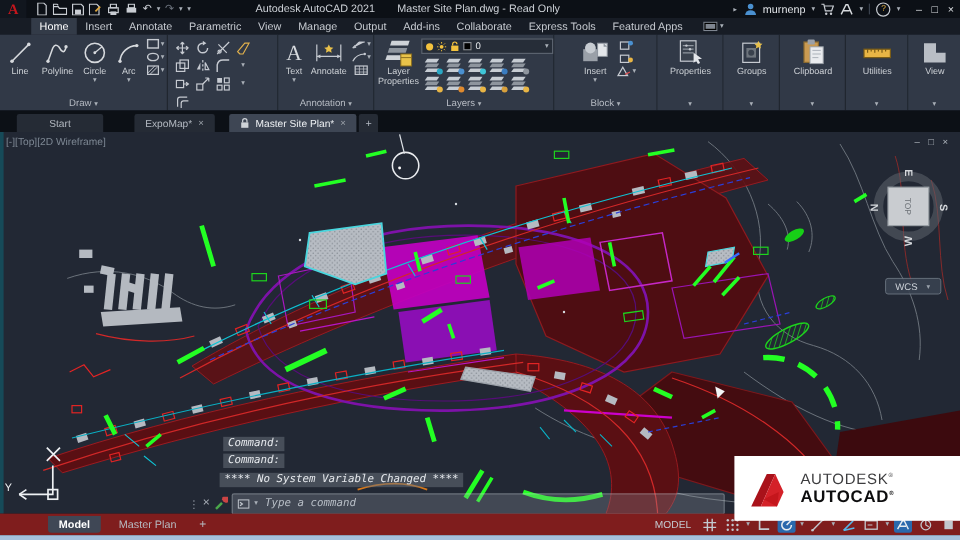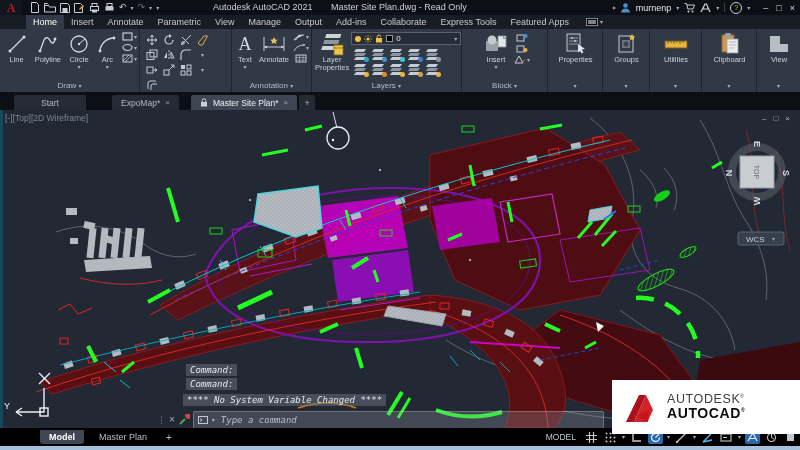--- a/index.html
+++ b/index.html
@@ -68,21 +68,21 @@
   .vpbtns{position:absolute;right:10px;top:4px;display:flex;gap:7px;font-size:8px;color:#aeb4bc;z-index:10;}
   .cmdhist{position:absolute;font-family:"DejaVu Sans Mono",monospace;font-size:9px;color:#e6e9ed;background:rgba(108,115,126,.5);padding:0 4px;line-height:12px;white-space:pre;z-index:11;font-style:italic;}
   .cmdbar{position:absolute;left:157px;top:302px;width:447px;height:16px;display:flex;align-items:center;gap:3px;z-index:11;}
   .cmdgrip{color:#8e959e;font-size:9px;}
   .cmdx{color:#aab0b8;font-size:10px;line-height:10px;}
   .cmdfield{flex:1;height:14px;background:rgba(150,158,168,.28);border:1px solid rgba(228,233,240,.28);border-radius:2px;display:flex;align-items:center;gap:4px;padding:1px 4px;}
   .cmdinput{flex:1;background:transparent;border:none;outline:none;font-family:"DejaVu Sans Mono",monospace;font-style:italic;font-size:9px;color:#ccd1d7;}
   .cmdinput::placeholder{color:#b9bfc7;opacity:1;}
 
   
-  .statusbar{position:absolute;top:428px;left:0;right:0;height:18px;background:#000000;display:flex;align-items:center;z-index:30;}
+  .statusbar{position:absolute;top:428px;left:0;right:0;height:18px;background:#7f1d1d;display:flex;align-items:center;z-index:30;}
   .stabs{display:flex;align-items:center;margin-left:40px;gap:6px;}
   .stab{font-size:9px;color:#b6bbc2;padding:2px 9px;}
   .stab.active{background:#3f4755;color:#fff;font-weight:bold;border-radius:0 0 3px 3px;}
   .stab-plus{font-size:10px;color:#b6bbc2;padding:0 4px;}
   .sright{margin-left:auto;display:flex;align-items:center;gap:4px;margin-right:2px;}
   .smode{font-size:8.5px;color:#c3c8ce;margin-right:4px;}
   .sico{width:15px;height:14px;display:flex;align-items:center;justify-content:center;border-radius:2px;}
   .sico.hl{background:#2a68ac;}
 
   
@@ -570,47 +570,47 @@
                 <circle cx="11" cy="12" r="2.5" fill="#39414d"></circle>
                 <path d="M17,2 l1,2.2 2.4,.3 -1.7,1.6 .4,2.3 -2.1,-1.1 -2.1,1.1 .4,-2.3 -1.7,-1.6 2.4,-.3 z" fill="#e8c04a"></path>
               </svg>
             </span>
           <span>Groups</span>
         </div>
       </div>
       <div class="plabel"><span class="caret">▾</span></div>
     </div>
 
-    <div class="panel" style="width:52px">
-      <div class="pbody" style="justify-content:center;">
-        <div class="tool-lg" style="width:46px">
-          <span class="ic">
-              <svg class="icon" width="26" height="24" viewBox="0 0 26 24">
-                <rect x="2" y="9" width="22" height="7" fill="#e8b545" stroke="#7a5c16"></rect>
-                <path d="M5,9 v3 M8,9 v2 M11,9 v3 M14,9 v2 M17,9 v3 M20,9 v2" stroke="#7a5c16"></path>
-              </svg>
-            </span>
-          <span>Utilities</span>
-        </div>
-      </div>
-      <div class="plabel"><span class="caret">▾</span></div>
-    </div>
-
     <div class="panel" style="width:55px">
       <div class="pbody" style="justify-content:center;">
         <div class="tool-lg" style="width:50px">
           <span class="ic">
               <svg class="icon" width="22" height="24" viewBox="0 0 22 24">
                 <rect x="3" y="3" width="12" height="17" fill="#c99a52" stroke="#8a6a30"></rect>
                 <rect x="6" y="1" width="6" height="4" rx="1" fill="#9aa0a8"></rect>
                 <rect x="8" y="7" width="11" height="14" fill="#e9ebee" stroke="#9aa0a8" stroke-width=".8"></rect>
                 <path d="M10,10 h7 M10,13 h7 M10,16 h5" stroke="#aab0b8" stroke-width=".8"></path>
               </svg>
             </span>
           <span>Clipboard</span>
+        </div>
+      </div>
+      <div class="plabel"><span class="caret">▾</span></div>
+    </div>
+
+    <div class="panel" style="width:52px">
+      <div class="pbody" style="justify-content:center;">
+        <div class="tool-lg" style="width:46px">
+          <span class="ic">
+              <svg class="icon" width="26" height="24" viewBox="0 0 26 24">
+                <rect x="2" y="9" width="22" height="7" fill="#e8b545" stroke="#7a5c16"></rect>
+                <path d="M5,9 v3 M8,9 v2 M11,9 v3 M14,9 v2 M17,9 v3 M20,9 v2" stroke="#7a5c16"></path>
+              </svg>
+            </span>
+          <span>Utilities</span>
         </div>
       </div>
       <div class="plabel"><span class="caret">▾</span></div>
     </div>
 
     <div class="panel" style="width:43px;border-right:none">
       <div class="pbody" style="justify-content:center;">
         <div class="tool-lg" style="width:38px">
           <span class="ic">
               <svg class="icon" width="24" height="24" viewBox="0 0 24 24">

